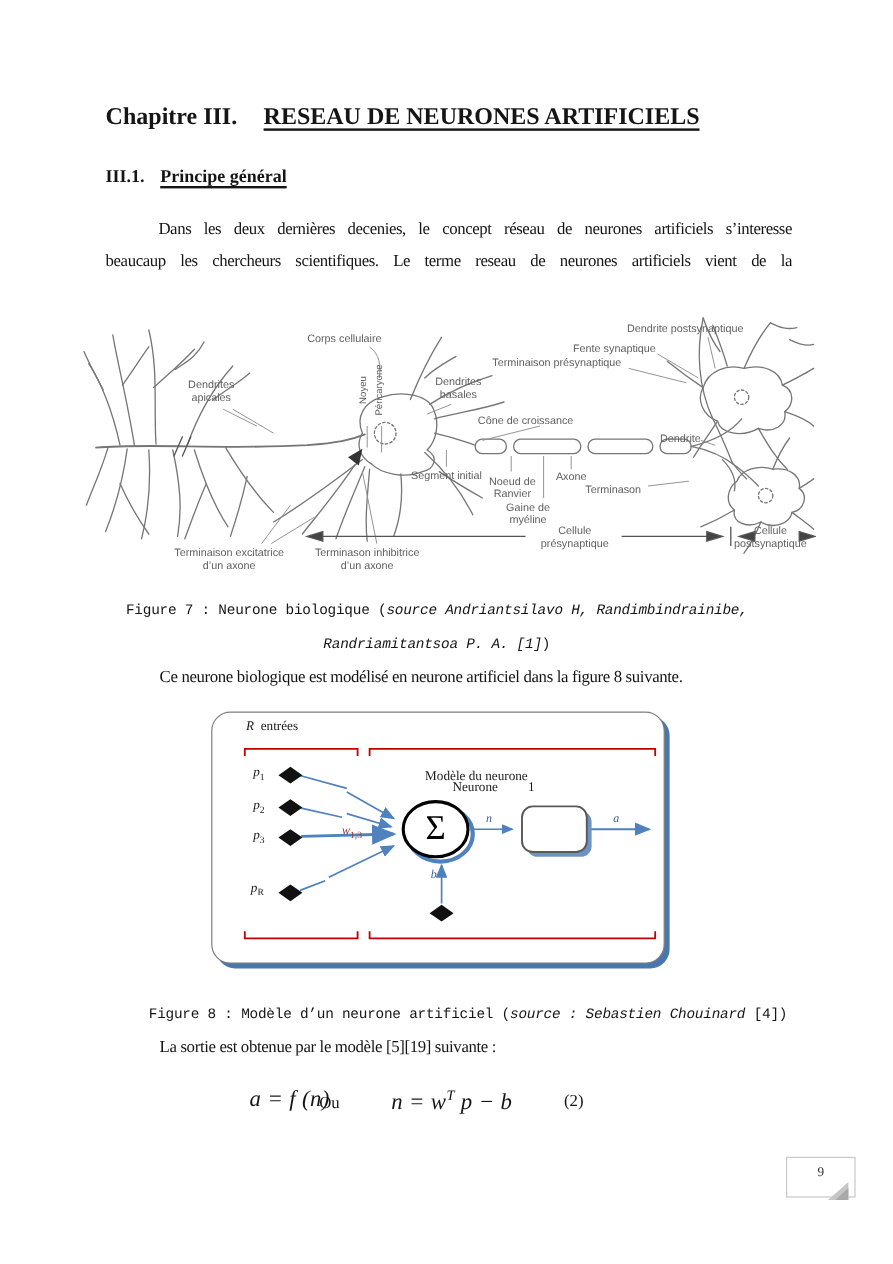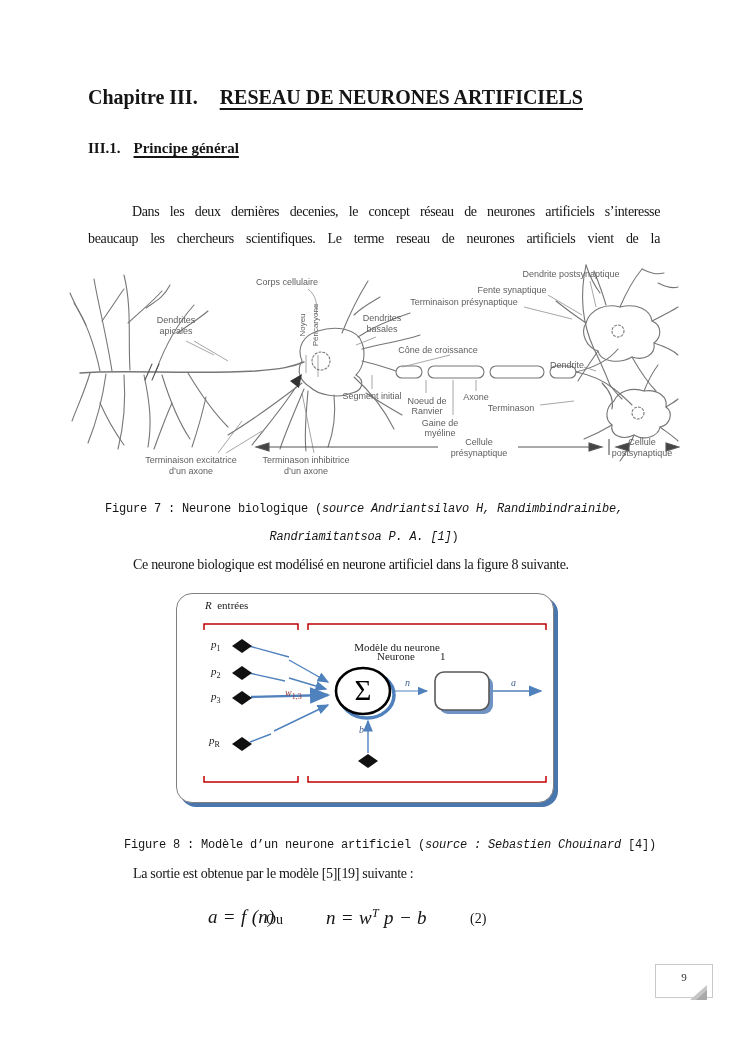--- a/index.html
+++ b/index.html
@@ -7,21 +7,21 @@
         font-family:"Liberation Serif",serif;color:#151515;overflow:hidden;}
   .abs{position:absolute;}
   
   .chapter{font-weight:bold;font-size:20px;white-space:nowrap;}
   .chapter .main{margin-left:22px;text-decoration:underline;text-decoration-thickness:2px;text-underline-offset:4px;}
   
   .heading{font-weight:bold;font-size:15px;white-space:nowrap;}
   .heading .h-label{margin-left:13px;text-decoration:underline;text-decoration-thickness:1.5px;text-underline-offset:3px;}
   
   .body-line{font-size:14px;letter-spacing:-0.35px;width:572px;line-height:27px;
-             text-align:justify;text-align-last:justify;white-space:nowrap;margin-top:20px;}
+             text-align:justify;text-align-last:justify;white-space:nowrap;}
   .body-line.lastleft{text-align-last:left;white-space:normal;}
   .single{font-size:14px;letter-spacing:-0.3px;white-space:nowrap;}
   
   .caption{font-size:12px;letter-spacing:-0.2px;text-align:center;width:560px;line-height:28px;font-family:Liberation Mono, monospace;}
   .it{font-style:italic;}
   
   .fig7 svg text{font-family:"Liberation Sans",sans-serif;font-size:9px;fill:#606060;}
   .fig7 svg text.vert{font-size:8px;}
   
   .fig8{width:376px;height:208px;border:1.5px solid #7f7f7f;border-radius:16px;

